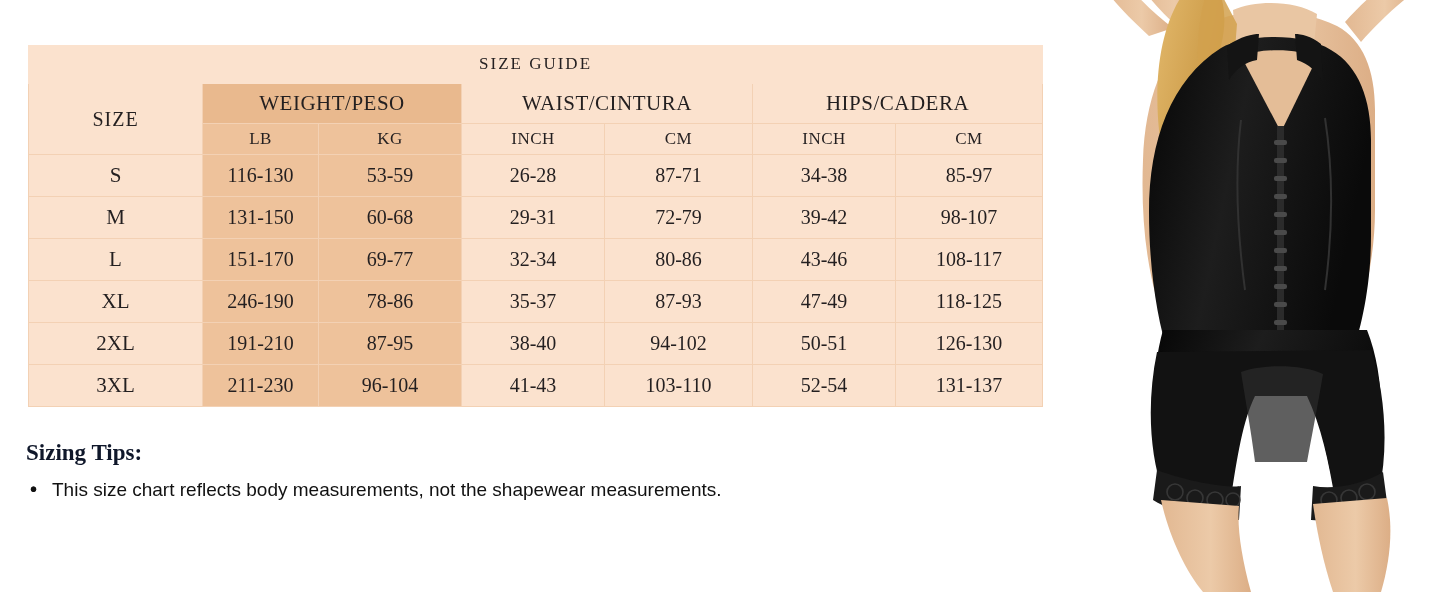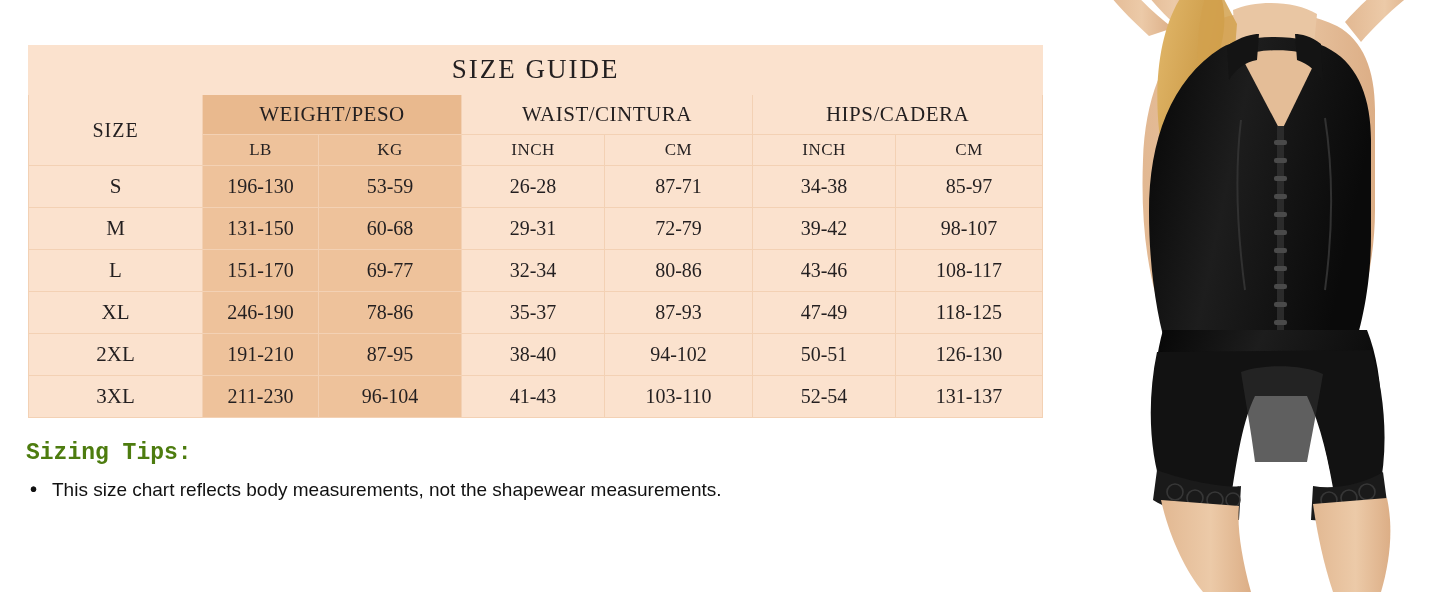--- a/index.html
+++ b/index.html
@@ -37,21 +37,21 @@
   table.size-table td, table.size-table th {
     border: 1px solid #f3d1b4;
     text-align: center;
     font-weight: normal;
     color: #231f20;
     background: #fbe2ce;
   }
 
   .title-cell {
     font-family: "Liberation Serif", serif;
-    font-size: 27px;
+    font-size: 17px;
     letter-spacing: 2px;
     padding: 8px 0 9px 0;
     background: #fbe2ce;
     border: 1px solid #fbe2ce !important;
   }
 
   .grp-head {
     font-family: Liberation Serif, serif;
     font-size: 21px;
     letter-spacing: 0.5px;
@@ -97,24 +97,24 @@
   col.c-hc   { width: 147px; }
 
   
   #tips {
     position: absolute;
     left: 22px;
     top: 440px;
     width: 980px;
   }
   #tips-title {
-    font-family: Liberation Mono, monospace;
+    font-family: Liberation Serif, serif;
     font-weight: bold;
     font-size: 23px;
-    color: #4d7c0f;
+    color: #0f172a;
     margin: 0 0 10px 4px;
   }
   ul.tips-list {
     margin: 0;
     padding-left: 30px;
     list-style: none;
   }
   ul.tips-list li {
     position: relative;
     font-family: "Liberation Sans", sans-serif;
@@ -172,21 +172,21 @@
         <td class="sub-head shaded">LB</td>
         <td class="sub-head shaded">KG</td>
         <td class="sub-head">INCH</td>
         <td class="sub-head">CM</td>
         <td class="sub-head">INCH</td>
         <td class="sub-head">CM</td>
       </tr>
 
       <tr>
         <td class="size-label">S</td>
-        <td class="data shaded">196-130</td>
+        <td class="data shaded">116-130</td>
         <td class="data shaded">53-59</td>
         <td class="data">26-28</td>
         <td class="data">87-71</td>
         <td class="data">34-38</td>
         <td class="data">85-97</td>
       </tr>
 
       <tr>
         <td class="size-label">M</td>
         <td class="data shaded">131-150</td>

